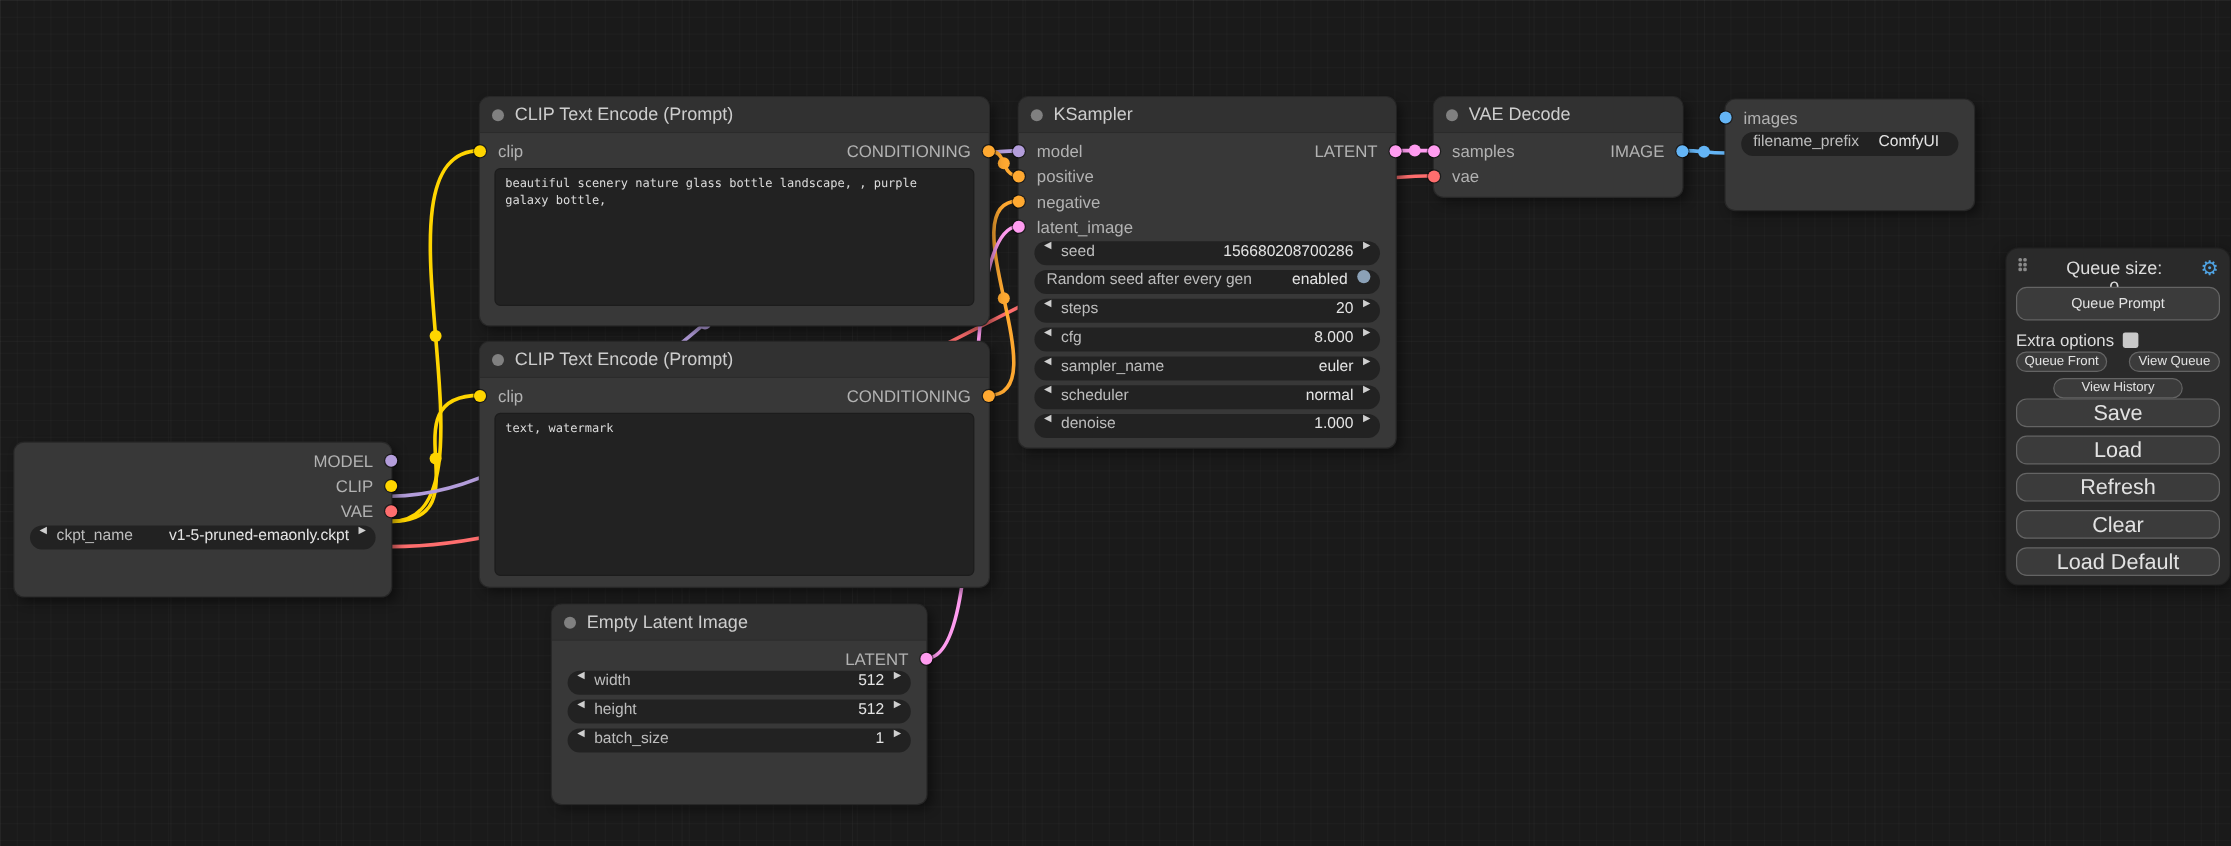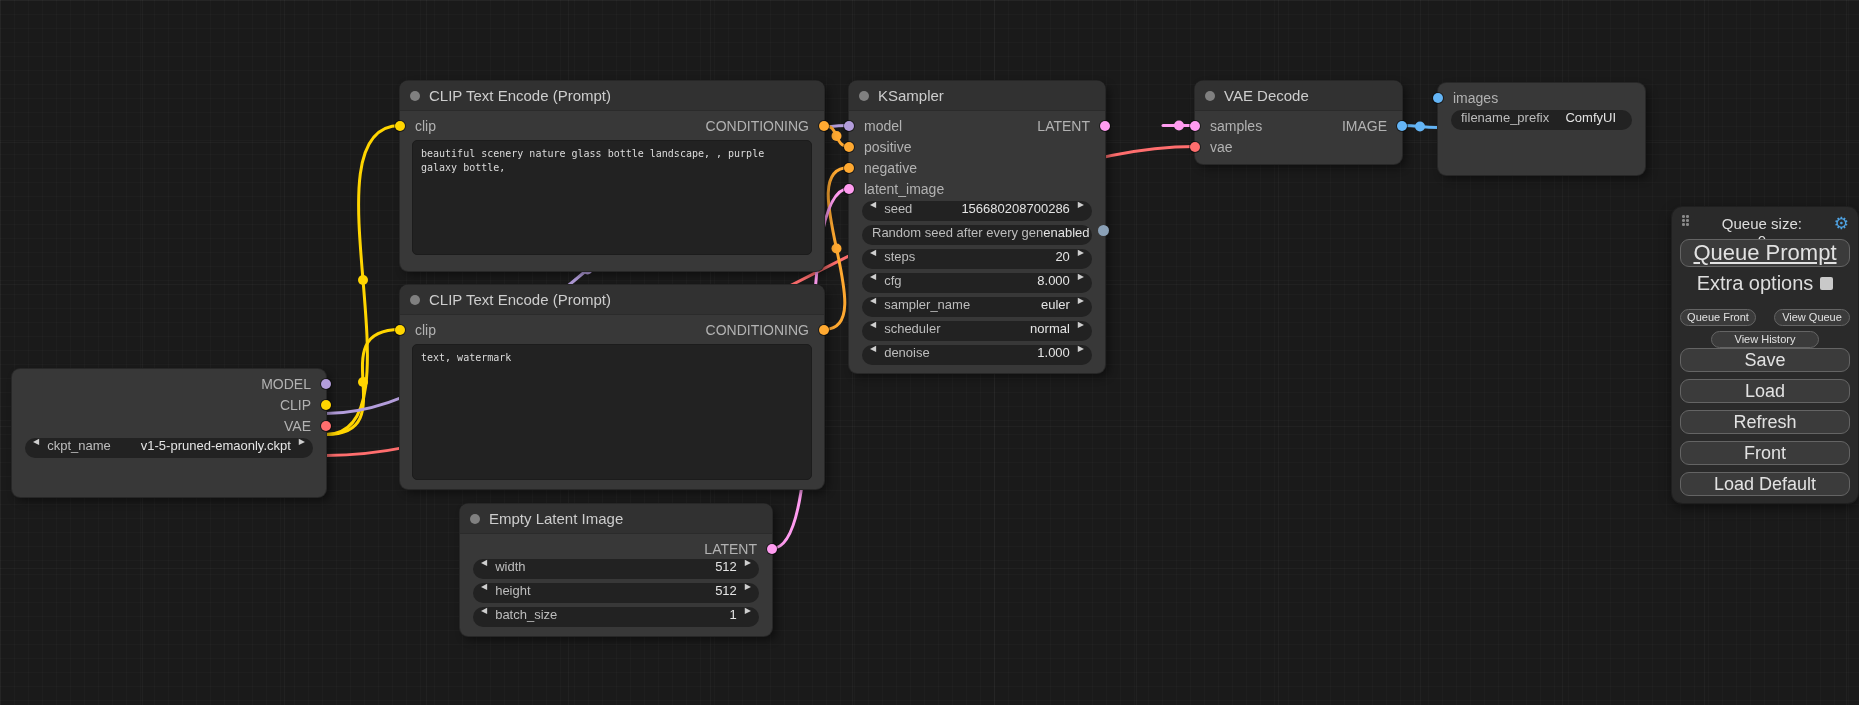--- a/index.html
+++ b/index.html
@@ -69,22 +69,22 @@
   .menu-header { display:flex; color:#dddddd; font-size:15px; margin-bottom:6px; height:18px;gap:29px; }
   .queue-size { flex:1; text-align:center; }
   .drag-dots { display:grid; grid-template-columns:repeat(2,4px); grid-auto-rows:4px; margin-left:2px; }
   .drag-dots i { width:2.5px; height:2.5px; background:#8a8a8a; border-radius:50%; }
   .gear { color:#4fa3e3; font-size:17px; line-height:1; margin-right:1px; }
 
   .menu button {
     background:#3b3b3b; border:1px solid #646464; color:#e2e2e2;
     border-radius:9px; font-family:inherit; cursor:pointer; line-height:1;
   }
-  .btn-primary { font-size:22px; height:28px; margin-bottom:8px;text-decoration:underline; }
-  .extra-row { display:flex; align-items:center; justify-content:center; gap:7px; color:#dddddd; font-size:20px; margin-bottom:18px; height:16px; }
+  .btn-primary { font-size:12px; height:28px; margin-bottom:8px; }
+  .extra-row { display:flex; align-items:center; gap:7px; color:#dddddd; font-size:14px; margin-bottom:2px; height:16px; }
   .checkbox { width:13px; height:13px; background:#c9c9c9; border-radius:2px; flex:0 0 auto; }
   .small-row { display:flex; gap:18px; margin-bottom:5px; }
   .btn-small { font-size:11px; height:17px; flex:1; border-radius:8px; }
   .btn-history { font-size:11px; height:17px; width:64%; align-self:center; border-radius:8px; }
   .btn-big { font-size:18px; height:24px; margin-bottom:7px; }
   .btn-big:last-child { margin-bottom:0; }
 </style>
 </head>
 <body>
 
@@ -160,21 +160,21 @@
       <div class="slot-row">
         <span class="port in" style="background: rgb(255, 213, 0);"></span>
         <span class="slot-label in">clip</span>
         <span class="slot-label out">CONDITIONING</span>
         <span class="port out" style="background: rgb(255, 169, 49);"></span>
       </div>
       <textarea class="prompt-box" style="height: 136px;" spellcheck="false">text, watermark</textarea>
     </div>
   </div>
 
-  <div class="node" style="left:460px;top:504px;width:312px;height:132px">
+  <div class="node" style="left:460px;top:504px;width:312px;height:166px">
     <div class="node-title">
       <span class="collapse-dot"></span>
       <span>Empty Latent Image</span>
     </div>
     <div class="node-body">
       <div class="slot-row">
         <span class="slot-label out">LATENT</span>
         <span class="port out" style="background: rgb(255, 156, 240);"></span>
       </div>
       <div class="widget">
@@ -191,21 +191,21 @@
       </div>
       <div class="widget">
         <span class="arrow">◀</span>
         <span class="w-label">batch_size</span>
         <span class="w-value">1</span>
         <span class="arrow">▶</span>
       </div>
     </div>
   </div>
 
-  <div class="node" style="left:849px;top:81px;width:256px;height:292px">
+  <div class="node" style="left:849px;top:81px;width:314px;height:292px">
     <div class="node-title">
       <span class="collapse-dot"></span>
       <span>KSampler</span>
     </div>
     <div class="node-body">
       <div class="slot-row">
         <span class="port in" style="background: rgb(179, 157, 219);"></span>
         <span class="slot-label in">model</span>
         <span class="slot-label out">LATENT</span>
         <span class="port out" style="background: rgb(255, 156, 240);"></span>
@@ -318,17 +318,17 @@
       <span class="checkbox"></span>
     </div>
     <div class="small-row">
       <button class="btn-small">Queue Front</button>
       <button class="btn-small">View Queue</button>
     </div>
     <button class="btn-history">View History</button>
     <button class="btn-big">Save</button>
     <button class="btn-big">Load</button>
     <button class="btn-big">Refresh</button>
-    <button class="btn-big">Front</button>
+    <button class="btn-big">Clear</button>
     <button class="btn-big">Load Default</button>
   </div>
 
 </div>
 
 </body></html>

